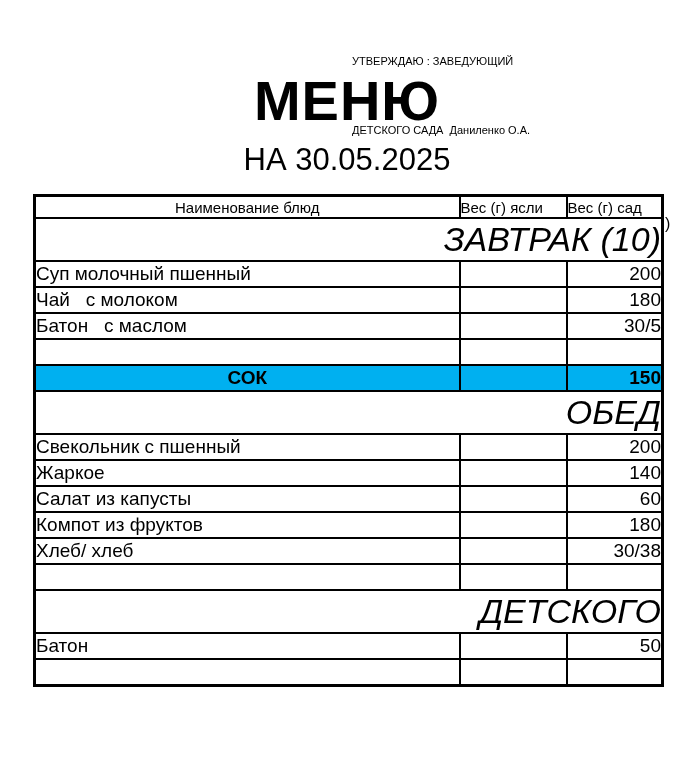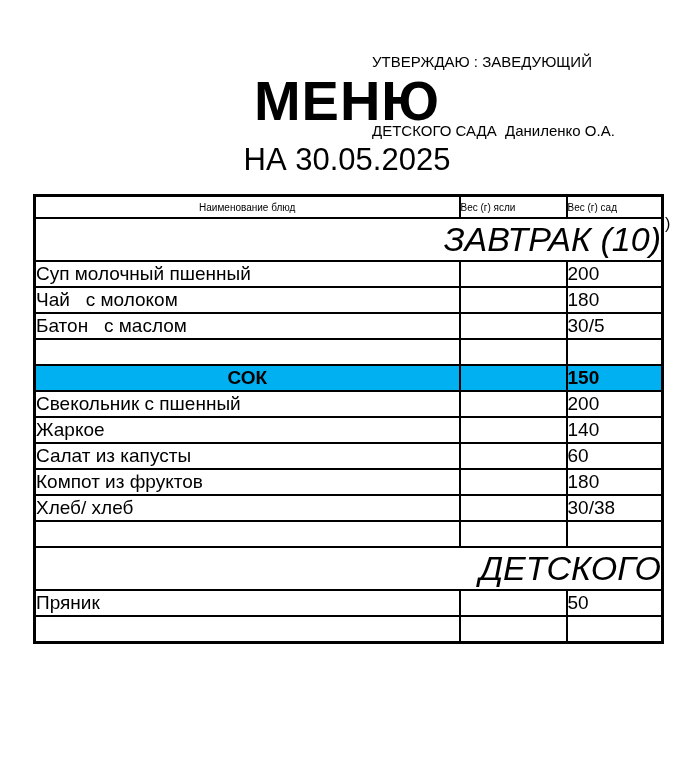--- a/index.html
+++ b/index.html
@@ -1,49 +1,49 @@
 <!DOCTYPE html>
 <html style="--hl: #00b0f0;"><head>
 <meta charset="utf-8">
 <style>
   html,body{margin:0;padding:0;background:#ffffff;}
   .page{
     position:relative;width:688px;height:772px;background:#ffffff;
     font-family:"Liberation Sans",sans-serif;color:#000;overflow:hidden;
   }
   .approval{
-    position:absolute;left:372px;top:4px;
-    font-size:15px;line-height:23px;white-space:pre-wrap;text-align:left;
+    position:absolute;left:352px;top:4px;
+    font-size:11px;line-height:23px;white-space:pre-wrap;text-align:left;
   }
   .title{
     position:absolute;left:33px;top:68px;width:628px;
     text-align:center;font-size:56px;font-weight:bold;letter-spacing:1px;
   }
   .subtitle{
     position:absolute;left:33px;top:142px;width:628px;
     text-align:center;font-size:31px;
   }
   table.menu-table{
     position:absolute;left:33px;top:194px;width:628px;
     border-collapse:collapse;table-layout:fixed;
     border:3px solid #000;
   }
   .menu-table td{
     border:2px solid #000;padding:0;vertical-align:middle;overflow:hidden;
   }
   col.c1{width:425px;} col.c2{width:107px;} col.c3{width:96px;}
-  .head-row td{height:20px;font-size:10px;}
+  .head-row td{height:20px;font-size:15px;}
   .th-center{text-align:center;}
   .th-left{text-align:left;padding-left:4px;}
   .section-row td{
     height:41px;text-align:right;font-style:italic;font-size:34px;padding-left:25px;
   }
   .data-row td{height:24px;font-size:19px;}
   .dish{text-align:left;padding-left:5px;white-space:pre-wrap;}
-  .num{text-align:left;}
+  .num{text-align:right;}
   .highlight-row td{background:var(--hl,#00b0f0);font-weight:bold;}
   .highlight-row .dish{text-align:center;padding-left:0;}
   .stray{
     position:absolute;left:665px;top:215px;font-size:16px;
   }
 </style>
 </head>
 <body>
 
 <div class="page">
@@ -93,20 +93,23 @@
       <td class="dish"></td>
       <td class="num"></td>
       <td class="num"></td>
     </tr>
     <tr class="data-row highlight-row">
       <td class="dish">СОК</td>
       <td class="num"></td>
       <td class="num">150</td>
     </tr>
 
+    <tr class="section-row">
+      <td colspan="3">ОБЕД</td>
+    </tr>
 
     <tr class="data-row">
       <td class="dish">Свекольник с пшенный</td>
       <td class="num"></td>
       <td class="num">200</td>
     </tr>
     <tr class="data-row">
       <td class="dish">Жаркое</td>
       <td class="num"></td>
       <td class="num">140</td>
@@ -130,21 +133,21 @@
       <td class="dish"></td>
       <td class="num"></td>
       <td class="num"></td>
     </tr>
 
     <tr class="section-row">
       <td colspan="3">ДЕТСКОГО</td>
     </tr>
 
     <tr class="data-row">
-      <td class="dish">Пряник</td>
+      <td class="dish">Батон</td>
       <td class="num"></td>
       <td class="num">50</td>
     </tr>
     <tr class="data-row">
       <td class="dish"></td>
       <td class="num"></td>
       <td class="num"></td>
     </tr>
   </tbody>
     </table>

